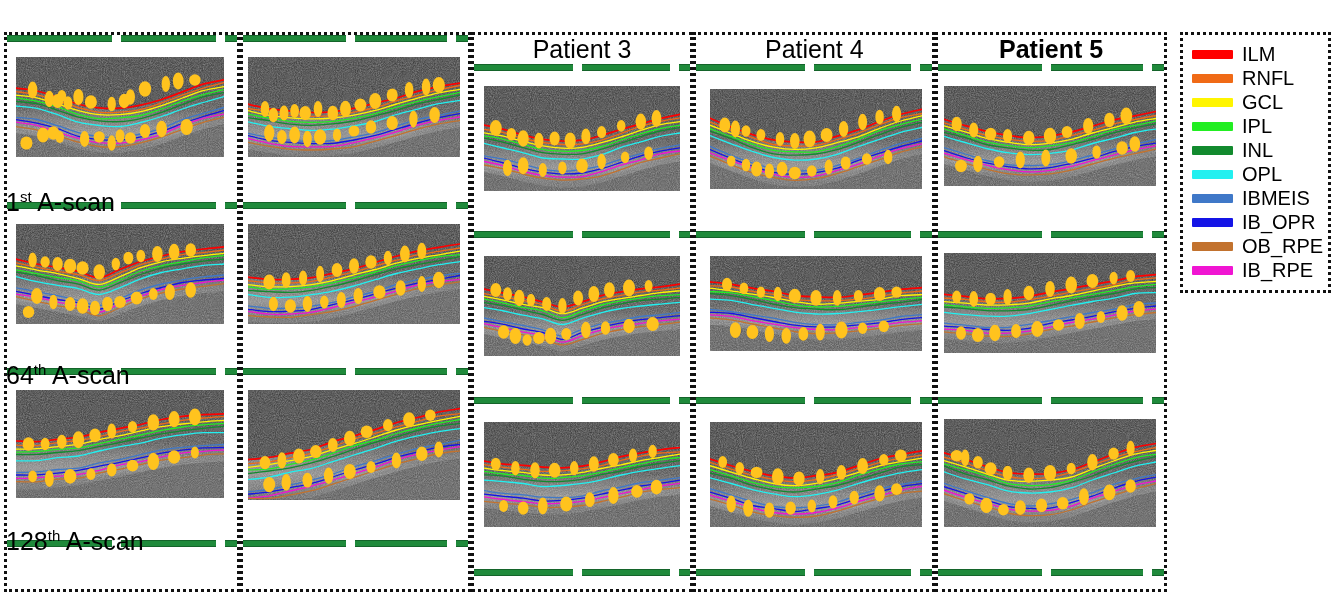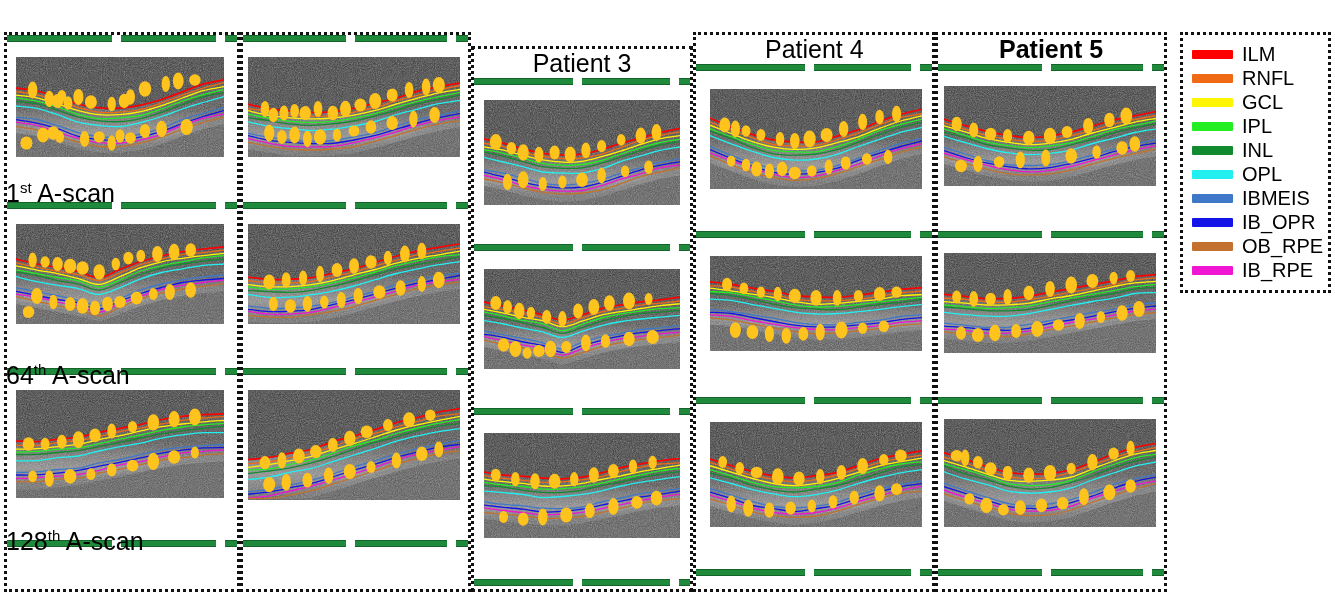--- a/index.html
+++ b/index.html
@@ -514,21 +514,21 @@
         <div style="position: relative; height: 12px;">
           <div class="gbar" style="top: 2px;">
             <div class="seg" style="width: 104px;"></div>
             <div class="gap" style="width: 9px;"></div>
             <div class="seg" style="width: 92px;"></div>
             <div class="gap" style="width: 9px;"></div>
             <div class="seg" style="width: 12px;"></div>
           </div>
         </div>
       </div>
-      <div class="col c2" style="width: 224px; margin-top: 14px;">
+      <div class="col c2" style="width: 224px;">
         <div class="col-title">Patient 3</div>
         <div class="row r0" style="height: 167px;">
           <div class="gbar" style="top: 0px;">
             <div class="seg" style="width: 100px;"></div>
             <div class="gap" style="width: 9px;"></div>
             <div class="seg" style="width: 88px;"></div>
             <div class="gap" style="width: 9px;"></div>
             <div class="seg" style="width: 12px;"></div>
           </div>
           <div class="scan" style="left: 10px; top: 22px; width: 196px; height: 105px;">
@@ -1098,21 +1098,21 @@
             <div class="seg" style="width: 104px;"></div>
             <div class="gap" style="width: 9px;"></div>
             <div class="seg" style="width: 93px;"></div>
             <div class="gap" style="width: 9px;"></div>
             <div class="seg" style="width: 12px;"></div>
           </div>
         </div>
       </div>
     </div>
 
-  <div class="row-label" id="rl0" style="top:180px;text-align:right;"><span>1</span><sup>st</sup><span> A-scan</span></div>
+  <div class="row-label" id="rl0" style="top:189px;text-align:right;"><span>1</span><sup>st</sup><span> A-scan</span></div>
   <div class="row-label" id="rl1" style="top:362px;"><span>64</span><sup>th</sup><span> A-scan</span></div>
   <div class="row-label" id="rl2" style="top:528px;"><span>128</span><sup>th</sup><span> A-scan</span></div>
 
   <div class="legend" id="legend">
       <div class="legend-row">
         <div class="legend-swatch" style="background: rgb(255, 0, 0);"></div>
         <div class="legend-label">ILM</div>
       </div>
       <div class="legend-row">
         <div class="legend-swatch" style="background: rgb(240, 106, 22);"></div>

